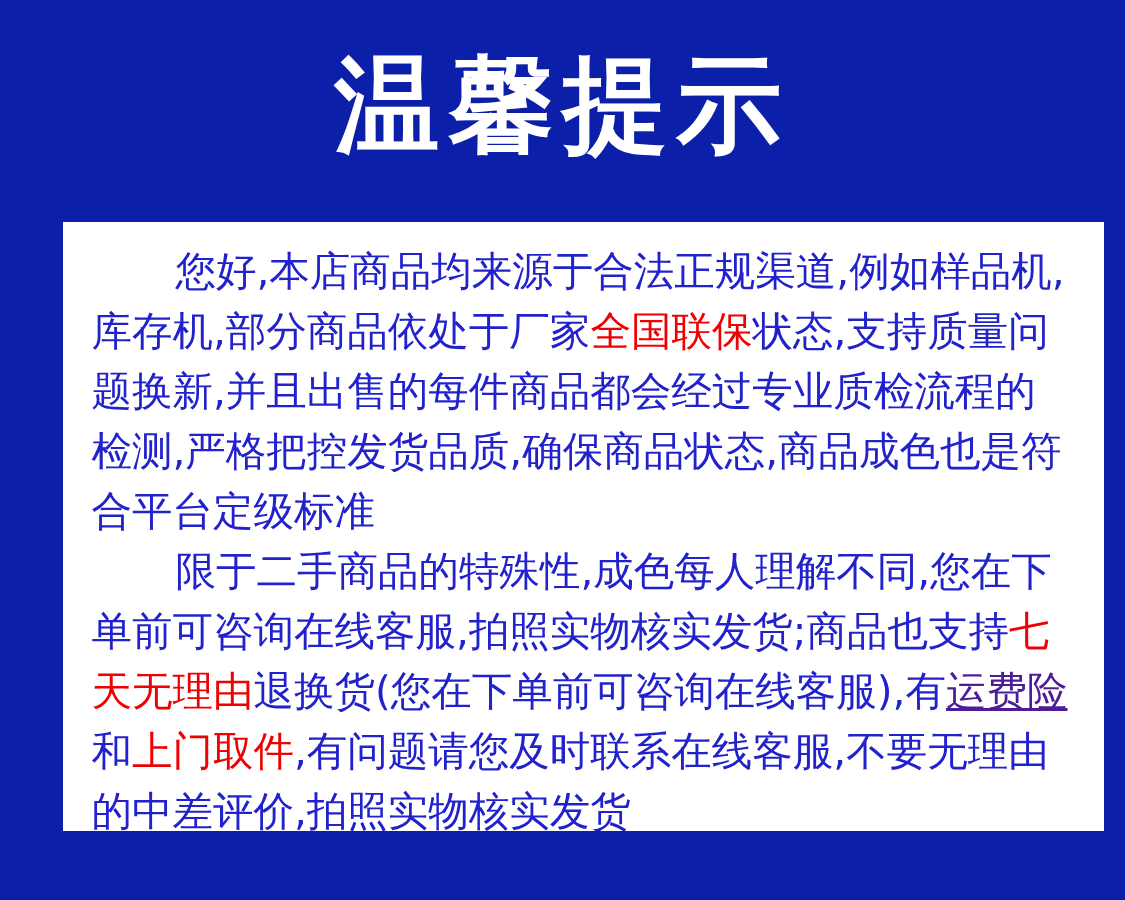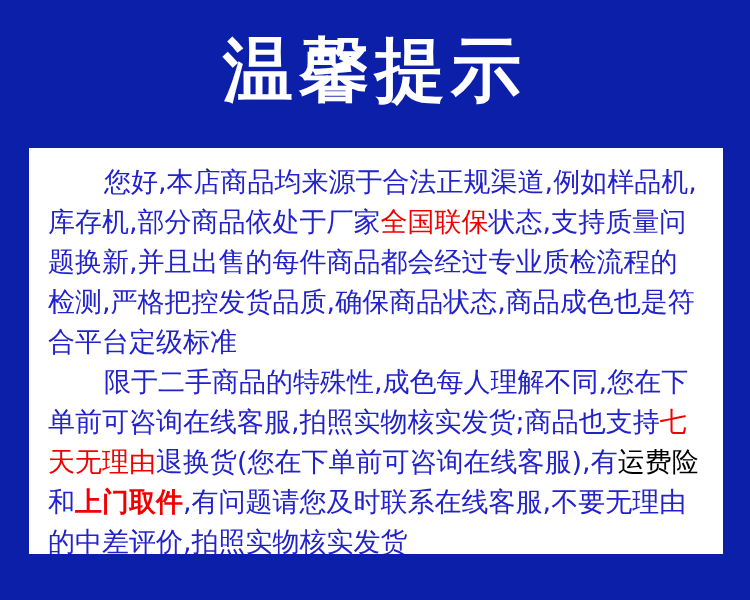--- a/index.html
+++ b/index.html
@@ -32,21 +32,21 @@
     font-size: 70px;
     font-weight: bold;
     letter-spacing: 6px;
     line-height: 84px;
     white-space: nowrap;
     font-family: "DejaVu Sans", "Liberation Sans", sans-serif;
   }
 
   #notice-panel {
     position: absolute;
-    left: 29px;
+    left: 42px;
     top: 148px;
     width: 694px;
     height: 406px;
     background: #ffffff;
     box-sizing: border-box;
     padding: 14px 0 0 0;
     overflow: hidden;
   }
 
   .para {
@@ -71,17 +71,17 @@
 </head>
 <body>
 
 <div id="banner" style="background: rgb(11, 31, 168);">
 
   <div id="title">温馨提示</div>
 
   <div id="notice-panel" style="background: rgb(255, 255, 255);">
     <div id="notice-body">
         <p class="para" style="color: rgb(34, 34, 204);"><span>您好,本店商品均来源于合法正规渠道,例如样品机,库存机,部分商品依处于厂家</span><span class="hl" style="color: rgb(240, 0, 0);">全国联保</span><span>状态,支持质量问题换新,并且出售的每件商品都会经过专业质检流程的检测,严格把控发货品质,确保商品状态,商品成色也是符合平台定级标准</span></p>
-        <p class="para" style="color: rgb(34, 34, 204);"><span>限于二手商品的特殊性,成色每人理解不同,您在下单前可咨询在线客服,拍照实物核实发货;商品也支持</span><span class="hl" style="color: rgb(240, 0, 0);">七天无理由</span><span>退换货(您在下单前可咨询在线客服),有</span><span class="hl" style="color: #000000;">运费险</span><span>和</span><span class="hl" style="color: rgb(240, 0, 0); font-weight: bold;">上门取件</span><span>,有问题请您及时联系在线客服,不要无理由的中差评价,拍照实物核实发货</span></p>
+        <p class="para" style="color: rgb(34, 34, 204);"><span>限于二手商品的特殊性,成色每人理解不同,您在下单前可咨询在线客服,拍照实物核实发货;商品也支持</span><span class="hl" style="color: rgb(240, 0, 0);">七天无理由</span><span>退换货(您在下单前可咨询在线客服),有</span><span class="hl" style="color: #4c1d95; text-decoration: underline;">运费险</span><span>和</span><span class="hl" style="color: rgb(240, 0, 0);">上门取件</span><span>,有问题请您及时联系在线客服,不要无理由的中差评价,拍照实物核实发货</span></p>
       </div>
   </div>
 
 </div>
 
 </body></html>

